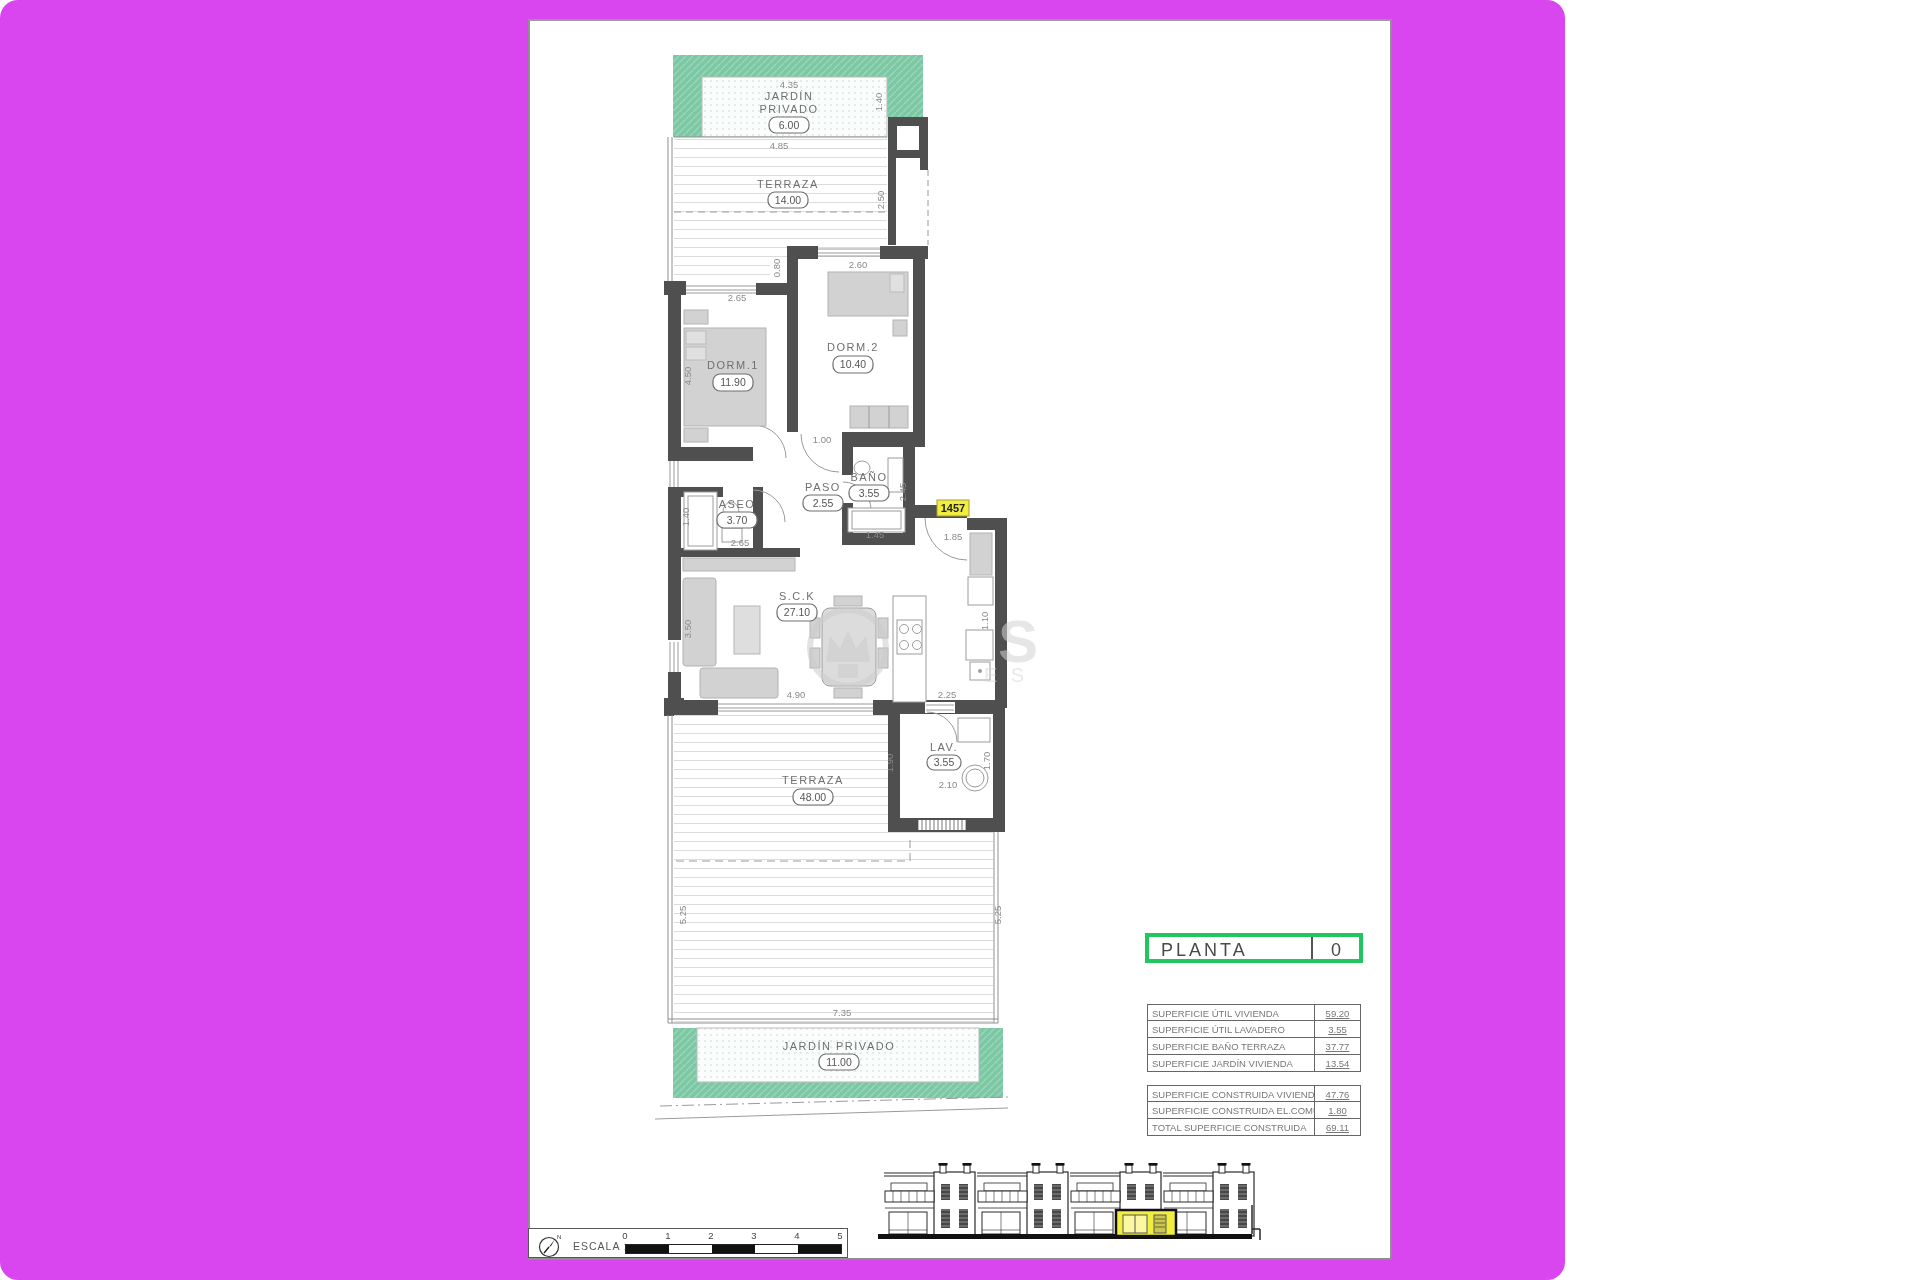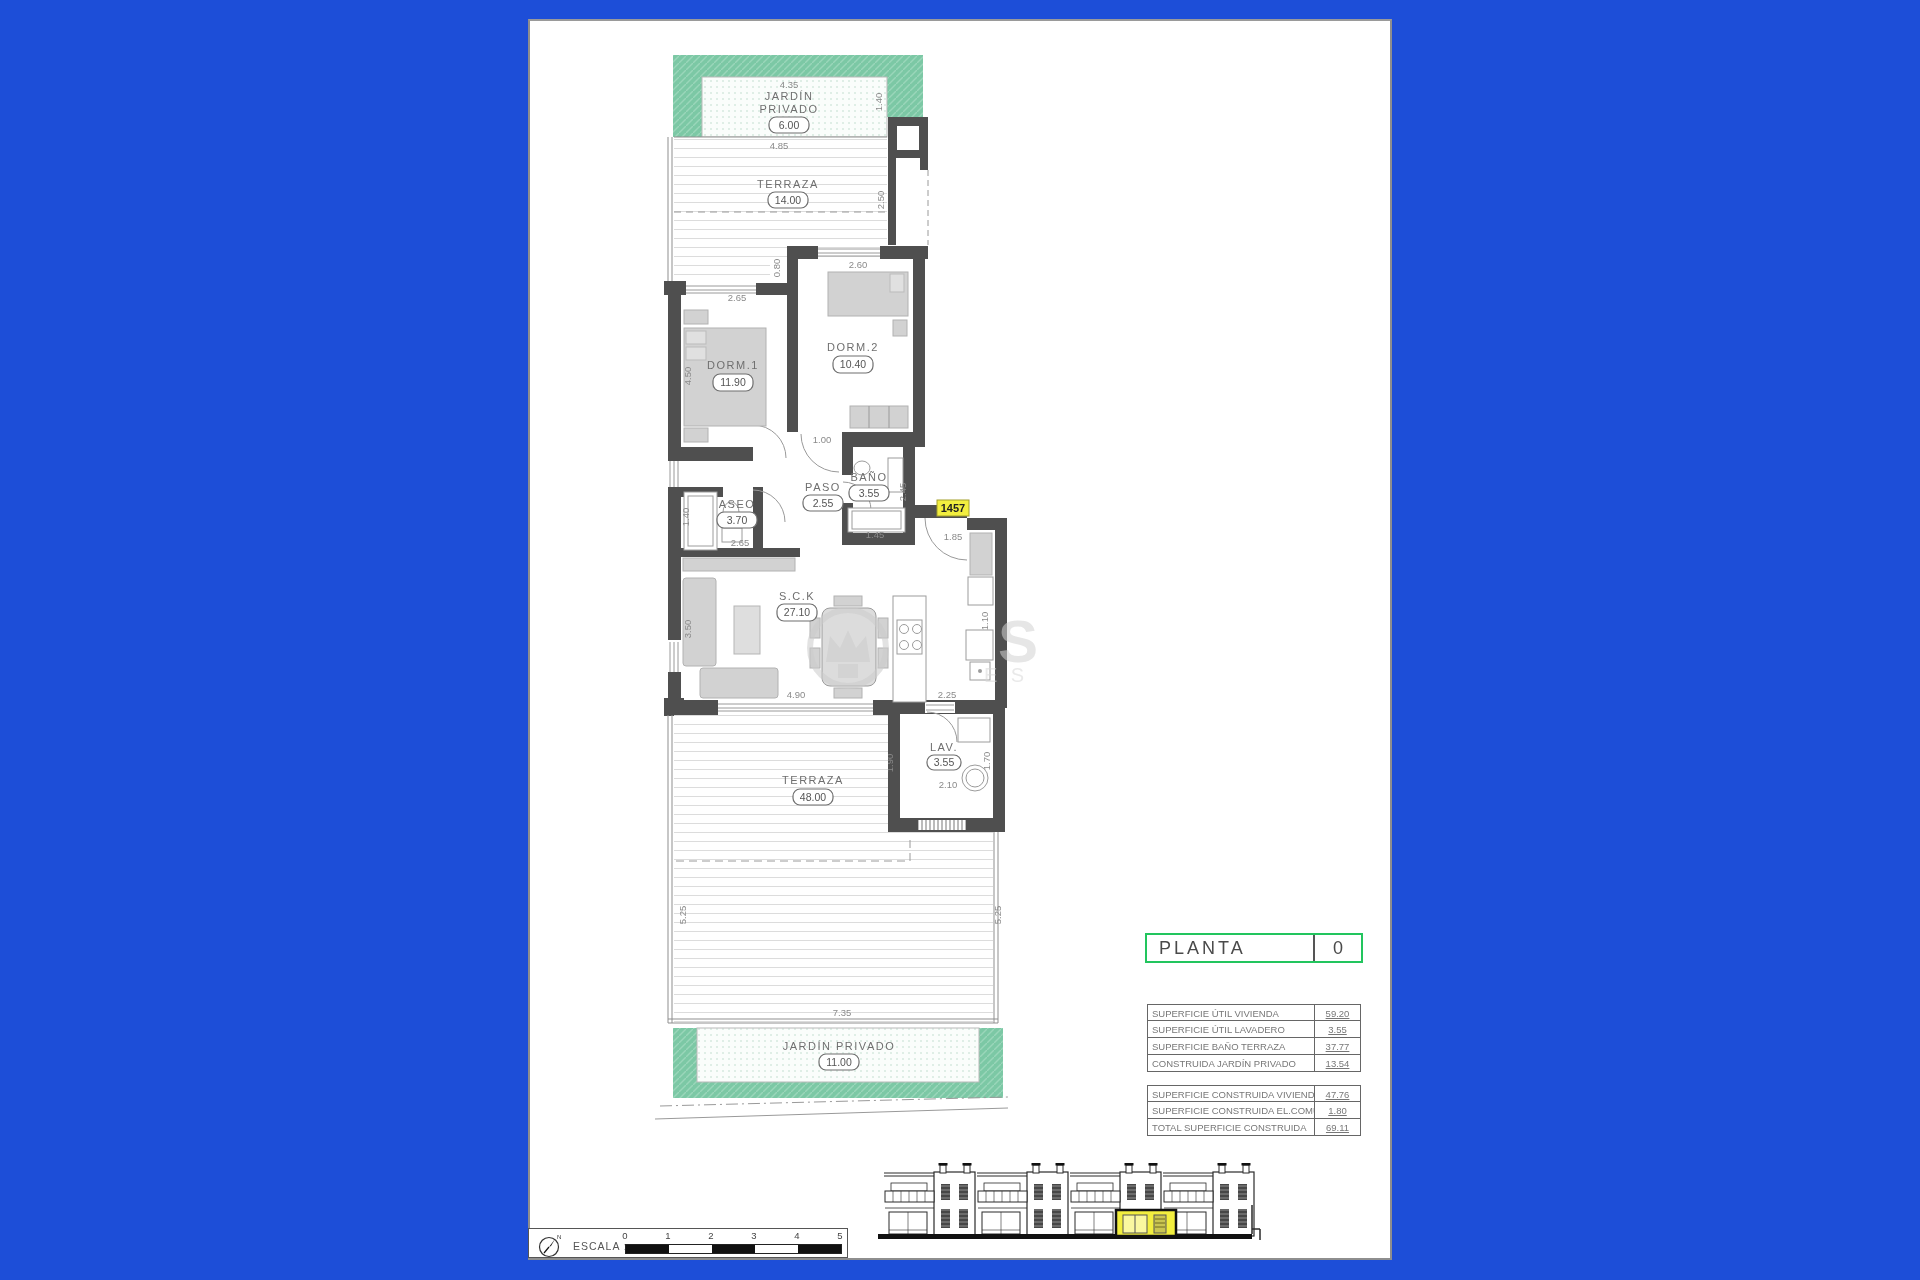--- a/index.html
+++ b/index.html
@@ -1,33 +1,33 @@
 <!DOCTYPE html>
 <html><head>
 <meta charset="utf-8">
 <style>
   html,body{margin:0;padding:0;background:#ffffff;}
-  .page{position:relative;width:1920px;height:1280px;background:#1d4ed8;overflow:hidden;
-        font-family:"Liberation Sans", sans-serif;}
+  .page{position:relative;width:1565px;height:1280px;background:#d946ef;overflow:hidden;
+        font-family:"Liberation Sans", sans-serif;border-radius:18px;}
   .frame{position:absolute;left:528px;top:19px;width:860px;height:1237px;
          border:2px solid #8e8e8e;border-top-color:#9a9a9a;background:#fff;}
   svg{position:absolute;left:0;top:0;}
   
   .dim{font-family:"Liberation Sans",sans-serif;font-size:9.5px;fill:#8a8a8a;text-anchor:middle;}
   .rlab{font-family:"Liberation Sans",sans-serif;font-size:11px;fill:#6f6f6f;letter-spacing:1.5px;text-anchor:middle;}
   .aval{font-family:"Liberation Sans",sans-serif;font-size:10.5px;fill:#555;text-anchor:middle;}
   .abox{fill:#fff;stroke:#6f6f6f;stroke-width:1.2;}
   .wall{fill:#4f4f4f;}
   .thin{stroke:#9a9a9a;stroke-width:1;fill:none;}
   .furn{fill:#d2d2d2;stroke:#b2b2b2;stroke-width:1;}
   .wfix{fill:#fff;stroke:#9c9c9c;stroke-width:1;}
   .rail{stroke:#8f8f8f;stroke-width:1;fill:none;}
   
   .planta{position:absolute;left:1145px;top:933px;width:218px;height:30px;
-          border:2px solid #22c55e;display:flex;box-sizing:border-box;background:#fff;}
+          border:4px solid #22c55e;display:flex;box-sizing:border-box;background:#fff;}
   .planta-label{flex:1;font-size:18px;color:#4a4a4a;letter-spacing:3px;line-height:26px;padding-left:12px;}
   .planta-value{width:46px;border-left:2px solid #555;text-align:center;font-size:18px;color:#4a4a4a;line-height:26px;}
   
   .tgroup{position:absolute;left:1147px;width:214px;background:#fff;}
   .tg1{top:1004px;}  .tg2{top:1085px;}
   .arow{display:flex;height:17px;border:1px solid #666;border-top:none;box-sizing:border-box;}
   .arow:first-child{border-top:1px solid #666;}
   .arow .lbl{flex:1;font-size:9.5px;color:#777;padding:3px 0 0 4px;white-space:nowrap;overflow:hidden;}
   .arow .val{width:45px;border-left:1px solid #666;text-align:center;font-size:9.5px;color:#777;padding-top:3px;text-decoration:underline;}
   
@@ -330,21 +330,21 @@
     </div>
     <div class="arow">
       <span class="lbl">SUPERFICIE ÚTIL LAVADERO</span>
       <span class="val">3.55</span>
     </div>
     <div class="arow">
       <span class="lbl">SUPERFICIE BAÑO TERRAZA</span>
       <span class="val">37.77</span>
     </div>
     <div class="arow">
-      <span class="lbl">CONSTRUIDA JARDÍN PRIVADO</span>
+      <span class="lbl">SUPERFICIE JARDÍN VIVIENDA</span>
       <span class="val">13.54</span>
     </div>
   </div>
   <div class="tgroup tg2">
     <div class="arow">
       <span class="lbl">SUPERFICIE CONSTRUIDA VIVIENDA</span>
       <span class="val">47.76</span>
     </div>
     <div class="arow">
       <span class="lbl">SUPERFICIE CONSTRUIDA EL.COMUNES</span>

